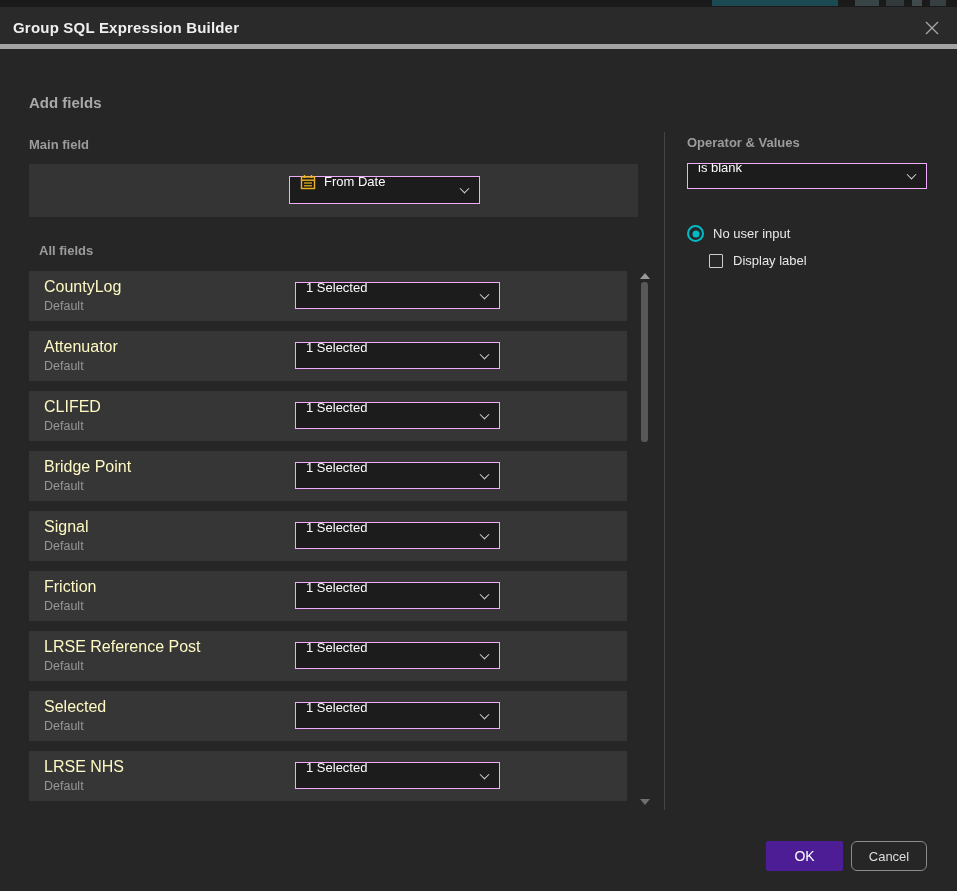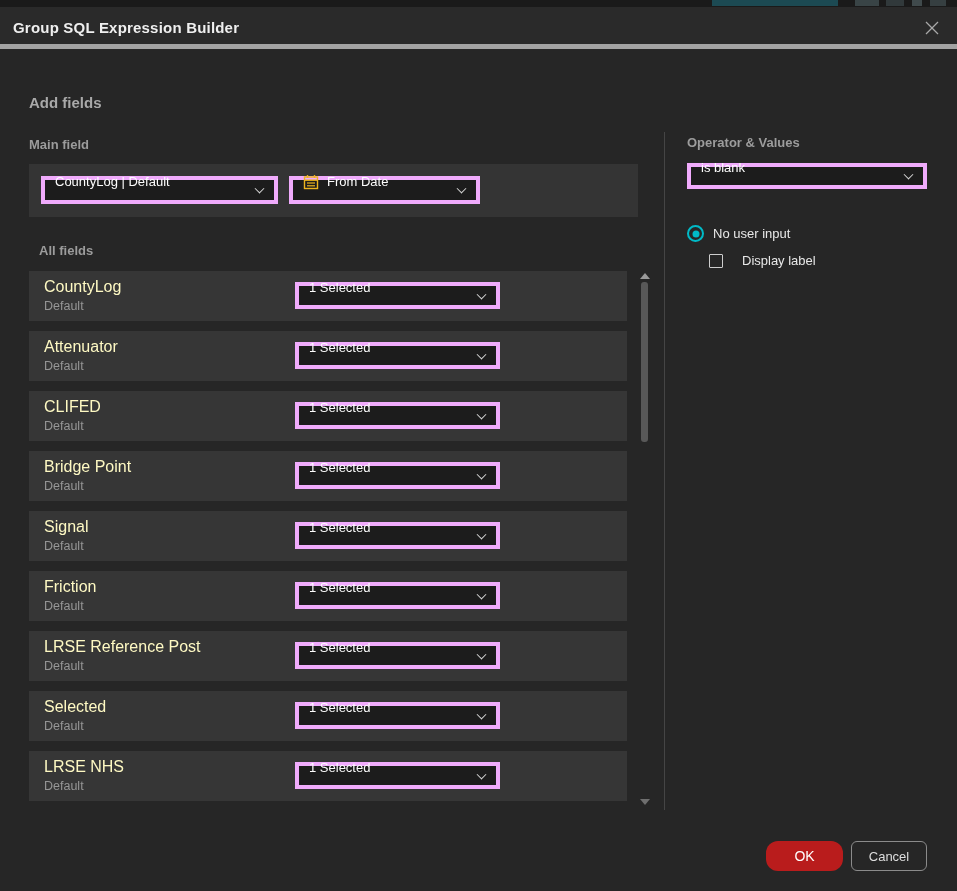--- a/index.html
+++ b/index.html
@@ -26,21 +26,21 @@
            display:flex; align-items:center; justify-content:center; }
 
   .sec-heading { position:absolute; left:29px; top:87px; font-size:15px; font-weight:700; color:#a9a9a9; }
   .sub-label { position:absolute; font-size:13px; font-weight:700; color:#9c9c9c; }
   .lbl-main  { left:29px; top:130px; }
   .lbl-all   { left:39px; top:236px; }
   .lbl-op    { left:687px; top:128px; }
 
   .main-panel { position:absolute; left:29px; top:157px; width:609px; height:53px; background:#343434; }
 
-  .select { position:absolute; background:#1c1c1c; border:4px solid #f0abfc; color:#fcfcfc;
+  .select { position:absolute; background:#1c1c1c; border:1px solid #f0abfc; color:#fcfcfc;
             font-size:13px; display:flex; align-items:center; padding:0 28px 17px 10px; cursor:pointer;
             white-space:nowrap; }
   .chev { position:absolute; right:11px; top:50%; width:7px; height:7px;
           border-right:1.6px solid #d6d6d6; border-bottom:1.6px solid #d6d6d6;
           transform:translateY(-70%) rotate(45deg); }
   .sel-layer { left:41px;  top:169px; width:237px; height:28px; }
   .sel-field { left:289px; top:169px; width:191px; height:28px; gap:8px; }
   .cal-icon { display:inline-block; width:16px; height:16px; flex:0 0 16px; }
 
   .fields-list { position:absolute; left:29px; top:264px; width:598px; }
@@ -66,24 +66,24 @@
   .radio-row { position:absolute; left:687px; top:218px; display:flex; align-items:center; cursor:pointer; }
   .radio { width:17px; height:17px; border-radius:50%; border:2px solid #00bac7; position:relative;
            background:#262626; flex:0 0 17px; }
   .radio .dot { position:absolute; left:50%; top:50%; width:7px; height:7px; border-radius:50%;
                 background:#00bac7; transform:translate(-50%,-50%); }
   .radio-label { margin-left:9px; font-size:13px; color:#e8e8e8; }
 
   .check-row { position:absolute; left:709px; top:246px; display:flex; align-items:center; cursor:pointer; }
   .checkbox { width:14px; height:14px; border:1.5px solid #cdcdcd; border-radius:1px; background:transparent;
               flex:0 0 14px; }
-  .check-label { margin-left:19px; font-size:13px; color:#e8e8e8; }
-
-  .btn-ok { position:absolute; left:766px; top:834px; width:77px; height:30px; background:#b91c1c;
-            color:#ffffff; font-size:14px; border:none; border-radius:12px; cursor:pointer;
+  .check-label { margin-left:10px; font-size:13px; color:#e8e8e8; }
+
+  .btn-ok { position:absolute; left:766px; top:834px; width:77px; height:30px; background:#4c1d95;
+            color:#ffffff; font-size:14px; border:none; border-radius:2px; cursor:pointer;
             font-family:"Liberation Sans", sans-serif; }
   .btn-cancel { position:absolute; left:851px; top:834px; width:76px; height:30px; background:transparent;
             color:#dedede; font-size:13px; border:1px solid #8b8b8b; border-radius:6px; cursor:pointer;
             font-family:"Liberation Sans", sans-serif; }
 </style>
 </head>
 <body>
 
 <div class="stage">
 
@@ -106,24 +106,20 @@
         </svg>
       </span>
     </div>
 
     <div class="sec-heading">Add fields</div>
 
     <div class="sub-label lbl-main">Main field</div>
 
     <div class="main-panel"></div>
 
-    <div class="select sel-layer">
-      <span>CountyLog | Default</span>
-      <span class="chev"></span>
-    </div>
 
     <div class="select sel-field">
       <span class="cal-icon">
         <svg width="16" height="16" viewBox="0 0 16 16">
           <rect x="1.5" y="3" width="13" height="11.5" fill="none" stroke="#edb41e" stroke-width="1.4"></rect>
           <line x1="1.5" y1="6.2" x2="14.5" y2="6.2" stroke="#edb41e" stroke-width="1.4"></line>
           <line x1="4.5" y1="1" x2="4.5" y2="4" stroke="#edb41e" stroke-width="1.4"></line>
           <line x1="11.5" y1="1" x2="11.5" y2="4" stroke="#edb41e" stroke-width="1.4"></line>
           <line x1="4" y1="9" x2="12" y2="9" stroke="#edb41e" stroke-width="1.2"></line>
           <line x1="4" y1="11.8" x2="12" y2="11.8" stroke="#edb41e" stroke-width="1.2"></line>

